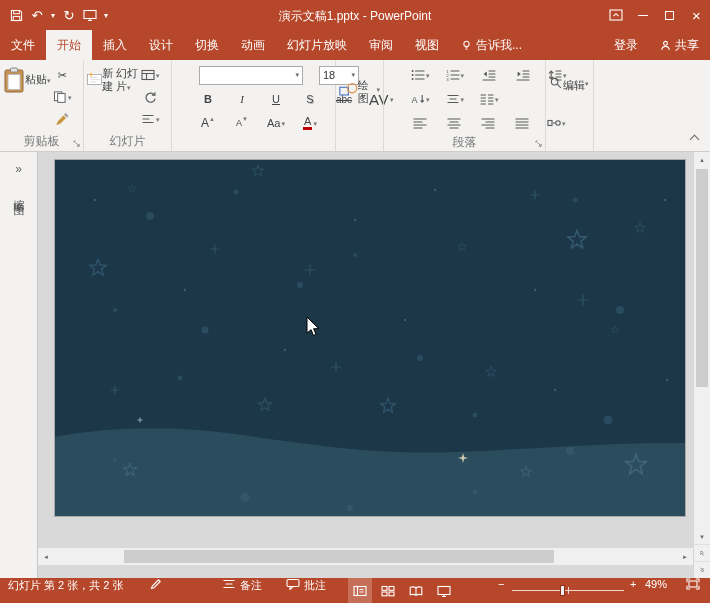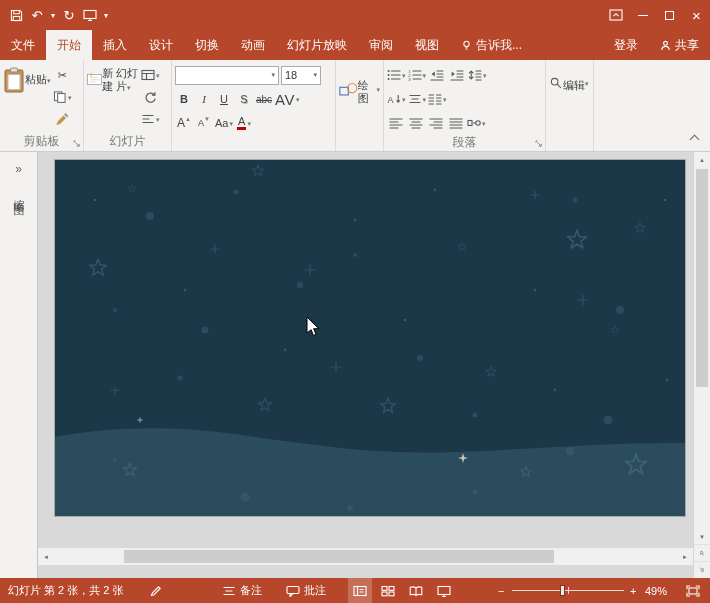--- a/index.html
+++ b/index.html
@@ -39,21 +39,21 @@
   .rg-content{flex:1;display:flex;gap:2px;padding:3px 3px 0 3px;align-items:flex-start;}
   .rg-label{height:17px;font-size:12px;color:#7a7a7a;text-align:center;line-height:15px;position:relative;}
   .launcher{position:absolute;right:2px;bottom:3px;width:8px;height:8px;color:#8a8a8a;}
   .bigbtn{display:flex;flex-direction:row;align-items:center;width:48px;
     font-size:11px;color:#3d3d3d;padding-top:4px;line-height:1.2;}
   .bigbtn .dd{margin-top:1px;}
   .smallcol{display:flex;flex-direction:column;gap:2px;}
   .sq{min-width:18px;height:20px;display:flex;align-items:center;justify-content:center;
     gap:1px;font-size:11px;color:#444;border-radius:2px;}
   .dd{font-size:7px;color:#777;line-height:1;}
-  .fr{display:flex;align-items:center;height:24px;gap:2px;}
+  .fr{display:flex;align-items:center;height:24px;gap:16px;margin-left:24px;}
   .combo{background:#fff;border:1px solid #abaaa9;height:19px;display:flex;align-items:center;
     font-size:11px;color:#333;padding:0 3px;}
   .combo .cdd{margin-left:auto;font-size:7px;color:#666;padding-left:3px;}
   .bB{font-weight:bold;}
   .bI{font-style:italic;font-family:"Liberation Serif",serif;}
   .bU{text-decoration:underline;}
   .bS{text-shadow:1px 1px 0 #b5b5b5;}
   .bStrike{text-decoration:line-through;font-size:10px;}
   .bAV{font-size:15px;letter-spacing:.5px;}
   .fcolor{border-bottom:3px solid #c00000;line-height:1;padding:0 1px;}
@@ -93,21 +93,21 @@
     background:var(--scroll-track,#f0f0f0);display:flex;align-items:stretch;}
   .harrow{width:16px;display:flex;align-items:center;justify-content:center;
     font-size:6px;color:#6b6b6b;}
   .htrack{flex:1;position:relative;}
   .hthumb{position:absolute;top:2px;bottom:2px;left:70px;width:430px;
     background:var(--scroll-thumb,#cdcdcd);}
 
   
   .statusbar{position:absolute;left:0;right:0;bottom:0;height:25px;
     background:var(--statusbar,#b7472a);color:#fff;font-size:11px;}
-  .sb{position:absolute;top:0;height:25px;display:flex;align-items:center;gap:4px;color:#fff;}
+  .sb{position:absolute;top:0;height:25px;display:flex;gap:4px;color:#fff;}
   .wic{color:#fff;}
   .viewbtn{width:24px;height:25px;display:flex;align-items:center;justify-content:center;}
   .viewbtn.active{background:rgba(255,255,255,.22);}
   .ztrack{position:relative;width:112px;height:25px;}
   .zline{position:absolute;left:0;right:0;top:12px;height:1px;background:rgba(255,255,255,.8);}
   .znotch{position:absolute;left:50%;top:9px;width:1px;height:7px;background:rgba(255,255,255,.8);}
   .zthumb{position:absolute;left:48px;top:7px;width:5px;height:11px;background:#f0f0f0;
     border:1px solid #8c3116;}
 
   .cursor{position:absolute;left:306px;top:317px;z-index:50;}
@@ -318,20 +318,21 @@
       <span class="qbtn">↶</span>
       <span class="qbtn small">▾</span>
       <span class="qbtn">↻</span>
       <span class="qbtn">
           <svg class="wic" width="14" height="12">
             <use href="#i-monitor"></use>
           </svg>
         </span>
       <span class="qbtn small">▾</span>
     </div>
+    <div class="tb-title">演示文稿1.pptx - PowerPoint</div>
     <div class="win">
       <span class="winbtn">
           <svg class="wic" width="14" height="12">
             <use href="#i-ribbonopts"></use>
           </svg>
         </span>
       <span class="winbtn">
           <i class="min-line"></i>
         </span>
       <span class="winbtn">

